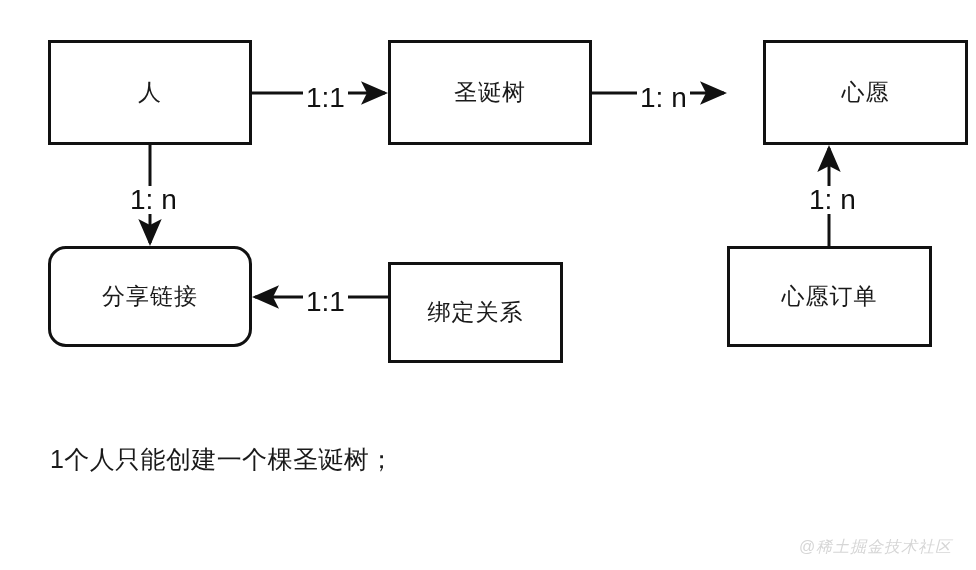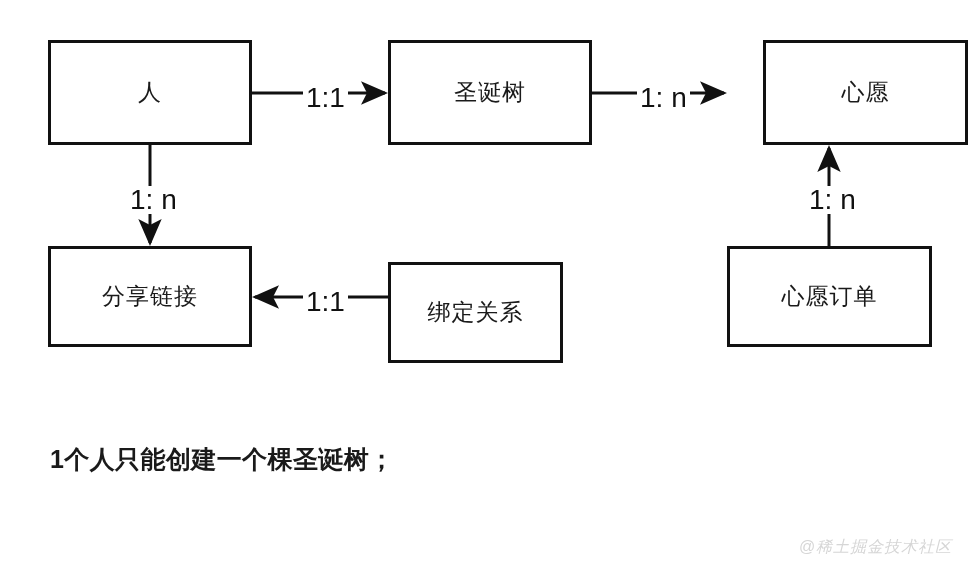--- a/index.html
+++ b/index.html
@@ -50,21 +50,20 @@
     background: #ffffff;
     padding: 0 3px;
     line-height: 1;
     white-space: nowrap;
   }
   .notes {
     position: absolute;
     left: 50px;
     top: 443px;
     width: 560px;
-    font-weight: bold;
   }
   .note-line {
     font-size: 25px;
     color: #1a1a1a;
     line-height: 33px;
     white-space: nowrap;
     letter-spacing: 0.4px;
   }
   .watermark {
     position: absolute;
@@ -115,21 +114,21 @@
   </div>
 
   <div class="entity-box" style="left:388px; top:40px;  width:204px; height:105px;text-align:right;">
     <span class="entity-label">圣诞树</span>
   </div>
 
   <div class="entity-box" style="left:727px; top:40px;  width:205px; height:105px;margin-left:36px;">
     <span class="entity-label">心愿</span>
   </div>
 
-  <div class="entity-box" style="left:48px;  top:246px; width:204px; height:101px;">
+  <div class="entity-box" style="left:48px;  top:246px; width:204px; height:101px;border-radius:18px;">
     <span class="entity-label">分享链接</span>
   </div>
 
   <div class="entity-box" style="left:388px; top:262px; width:175px; height:101px;">
     <span class="entity-label">绑定关系</span>
   </div>
 
   <div class="entity-box" style="left:727px; top:246px; width:205px; height:101px;justify-content:center;">
     <span class="entity-label">心愿订单</span>
   </div>

